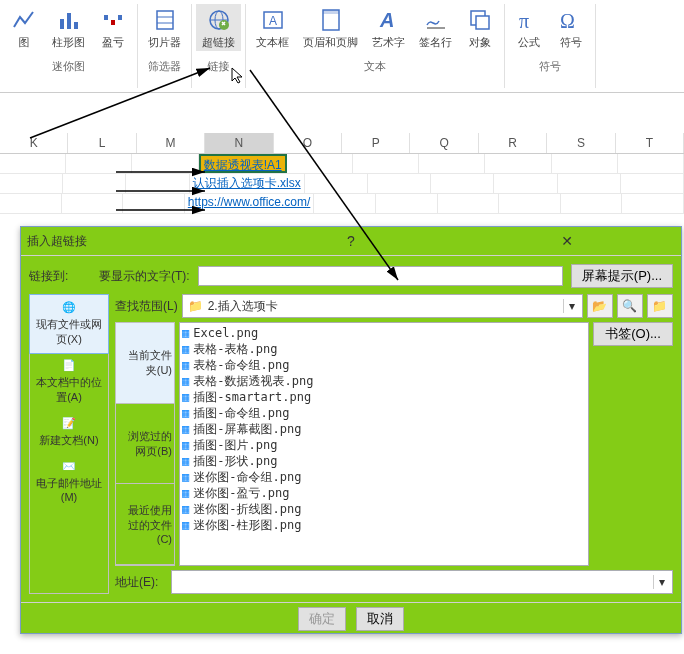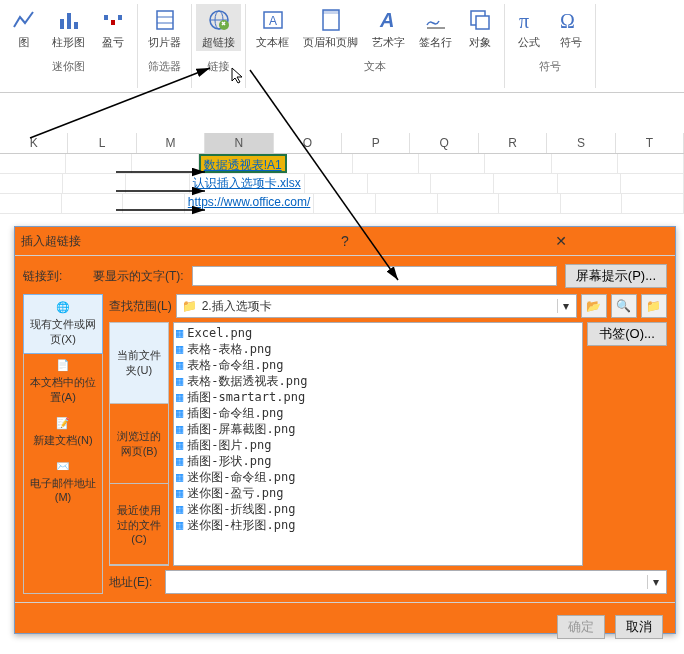--- a/index.html
+++ b/index.html
@@ -10,48 +10,48 @@
 .rlabel{font-size:11px;color:#444;line-height:13px;text-align:center}
 .glabel{font-size:11px;color:#666;margin-bottom:14px}
 .icon{width:28px;height:28px;display:flex;align-items:center;justify-content:center}
 .sheet-headers{display:flex;height:20px;border-bottom:1px solid #ccc;margin-top:40px}
 .colh{flex:1;text-align:center;border-right:1px solid #e0e0e0;font-size:12px;color:#555;line-height:20px}
 .colh.active{background:#d4d4d4}
 .rows{}
 .row{display:flex;height:19px;border-bottom:1px solid #e8e8e8}
 .cell{flex:1;border-right:1px solid #e8e8e8;padding:1px 3px;font-size:12px;overflow:visible;white-space:nowrap}
 a.lnk{color:#0563c1;text-decoration:underline}
-.dialog{position:absolute;left:14px;top:226px;width:660px;height:406px;background:#f97316;border:1px solid #7a9cc6;box-shadow:0 2px 6px rgba(0,0,0,.3)}
+.dialog{position:absolute;left:20px;top:226px;width:660px;height:406px;background:#84cc16;border:1px solid #7a9cc6;box-shadow:0 2px 6px rgba(0,0,0,.3)}
 .dlgtitle{display:flex;align-items:center;height:28px;padding:0 6px;border-bottom:1px solid #d0d0d0;font-size:12px}
 .dlgtitle span{flex:1}
 .dlgtitle .ctl{width:30px;text-align:center;cursor:pointer;font-size:14px}
 .dlgbody{display:flex;flex-direction:column;padding:8px;gap:6px;height:330px}
 .row1{display:flex;align-items:center;gap:8px}
 .lab{font-size:12px}
 .txt{flex:1;height:20px;border:1px solid #abadb3;padding:1px 3px;box-sizing:border-box}
 .btn{height:24px;padding:0 10px;border:1px solid #adadad;background:#e1e1e1;cursor:pointer;font-size:13px}
 .btn:disabled{color:#999}
 .mainrow{display:flex;gap:6px;flex:1;min-height:0}
 .leftnav{width:78px;border:1px solid #c0c0c0;display:flex;flex-direction:column}
 .lnitem{display:flex;flex-direction:column;align-items:center;padding:6px 2px;gap:3px;font-size:11px;text-align:center;cursor:pointer}
 .lnitem.active{background:#e5f1fb;border:1px solid #7eb4ea;margin:-1px}
 .midcol{flex:1;display:flex;flex-direction:column;gap:4px;min-width:0}
 .pathrow{display:flex;align-items:center;gap:4px}
 .combo{flex:1;display:flex;align-items:center;height:22px;border:1px solid #abadb3;padding:0 2px;background:#fff}
 .combo .ddl{width:16px;text-align:center;border-left:1px solid #ccc;cursor:pointer}
 .iconbtn{width:24px;height:22px;border:1px solid #adadad;background:#f0f0f0;display:flex;align-items:center;justify-content:center;cursor:pointer}
 .panelrow{display:flex;gap:4px;flex:1;min-height:0}
 .tabs{width:58px;border:1px solid #c0c0c0;display:flex;flex-direction:column}
-.tab{flex:1;display:flex;align-items:center;justify-content:center;font-size:11px;text-align:center;padding:2px;cursor:pointer;border-bottom:1px solid #c0c0c0}
+.tab{flex:1;display:flex;align-items:center;justify-content:center;font-size:11px;text-align:right;padding:2px;cursor:pointer;border-bottom:1px solid #c0c0c0}
 .tab.active{background:#e5f1fb}
 .filelist{flex:1;border:1px solid #abadb3;overflow-y:scroll;background:#fff;padding:2px}
 .fileitem{display:flex;align-items:center;gap:4px;height:16px;font-size:12px;font-family:SimSun,monospace;cursor:pointer}
 .rightbtns{width:80px;display:flex;flex-direction:column;gap:6px}
 .addrrow{display:flex;align-items:center;gap:4px}
-.dlgfoot{display:flex;justify-content:flex-end;gap:10px;padding:12px;border-top:1px solid #d0d0d0}
+.dlgfoot{display:flex;justify-content:center;gap:10px;padding:4px;border-top:1px solid #d0d0d0}
 .arrow{stroke:#000;stroke-width:1.5;fill:none;marker-end:url(#ah)}
 svg.anno{position:absolute;left:0;top:0;pointer-events:none}
 .cursor{position:absolute;left:230px;top:66px;pointer-events:none}
 </style>
 </head>
 <body>
 
 <div class="ribbon">
   <div class="rgroup">
     <div class="rrow">

